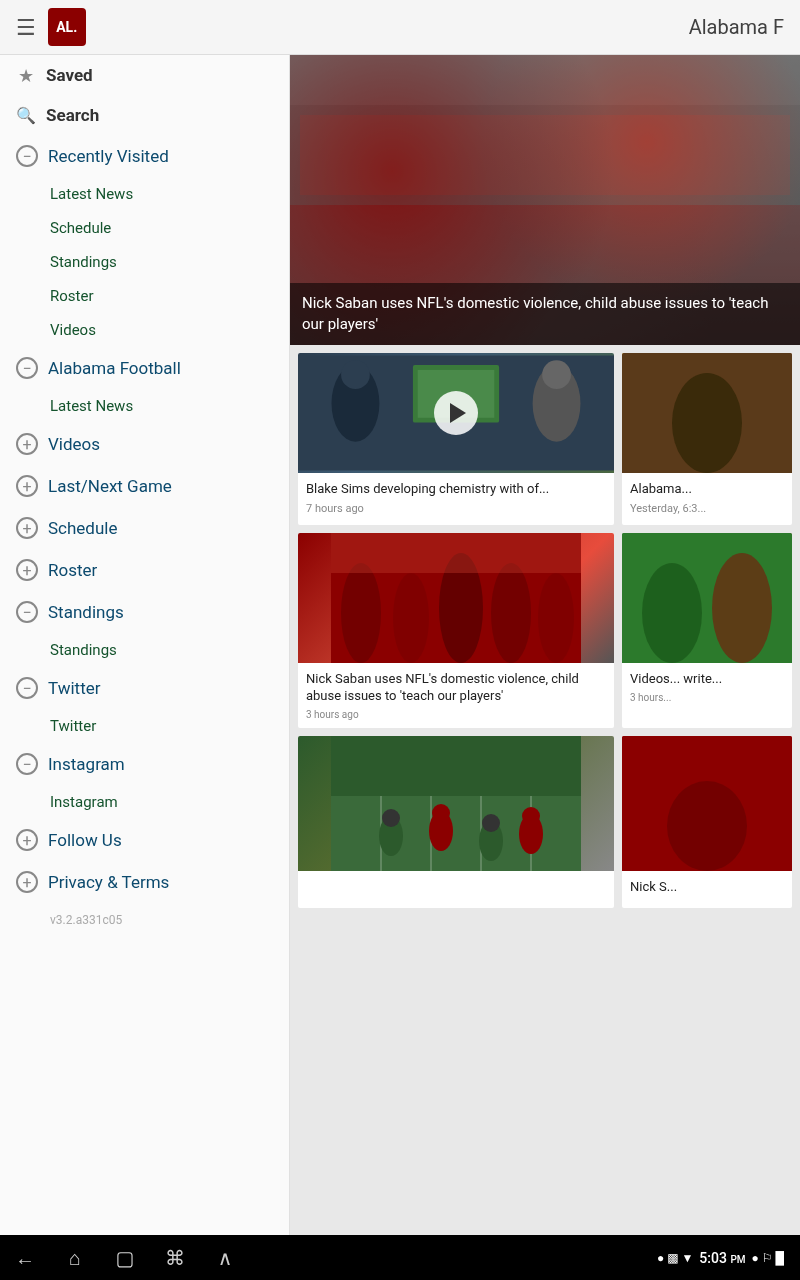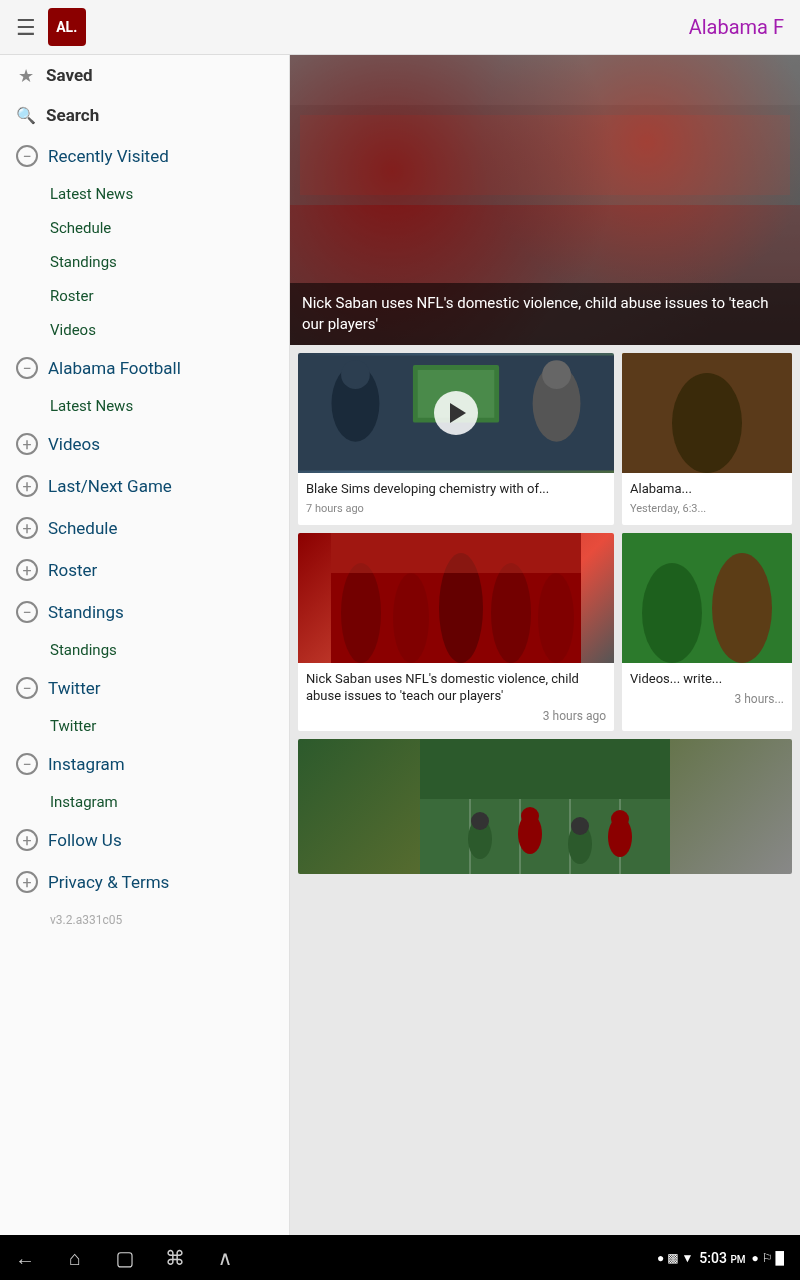--- a/index.html
+++ b/index.html
@@ -42,21 +42,21 @@
       border-radius: 4px;
       display: flex;
       align-items: center;
       justify-content: center;
       color: white;
       font-weight: bold;
       font-size: 14px;
     }
     .top-bar-title {
       font-size: 20px;
-      color: #a21caf;
+      color: #404040;
       font-weight: 400;
     }
 
     
     .layout {
       position: absolute;
       top: 55px;
       left: 0;
       width: 800px;
       height: 1180px;
@@ -272,23 +272,22 @@
     .news-info {
       padding: 8px;
     }
     .news-title {
       font-size: 13px;
       color: #222;
       line-height: 1.3;
       margin-bottom: 4px;
     }
     .news-time {
-      font-size: 12px;
+      font-size: 10px;
       color: #888;
-      text-align: right;
     }
 
     .article-row {
       display: flex;
       gap: 8px;
     }
 
     .article-card {
       flex: 1;
       background: white;
@@ -570,20 +569,31 @@
               <ellipse cx="200" cy="98" rx="12" ry="20" fill="#8B0000"></ellipse>
 
               <circle cx="60" cy="82" r="9" fill="#333"></circle>
               <circle cx="110" cy="77" r="9" fill="#8B0000"></circle>
               <circle cx="160" cy="87" r="9" fill="#333"></circle>
               <circle cx="200" cy="80" r="9" fill="#8B0000"></circle>
             </svg>
           </div>
         </div>
 
+        <div class="article-card" style="max-width:170px;">
+          <div class="article-image article-image-2">
+            <svg width="100%" height="135" viewBox="0 0 170 135" xmlns="http://www.w3.org/2000/svg">
+              <rect width="170" height="135" fill="#8B0000"></rect>
+              <ellipse cx="85" cy="90" rx="40" ry="45" fill="#6a0000" opacity="0.7"></ellipse>
+            </svg>
+          </div>
+          <div class="article-info">
+            <div class="article-title">Nick S...</div>
+          </div>
+        </div>
       </div>
 
     </div>
   </div>
 </div>
 
 <div class="bottom-bar">
   <div class="bottom-nav-item">←</div>
   <div class="bottom-nav-item">⌂</div>
   <div class="bottom-nav-item">▢</div>

